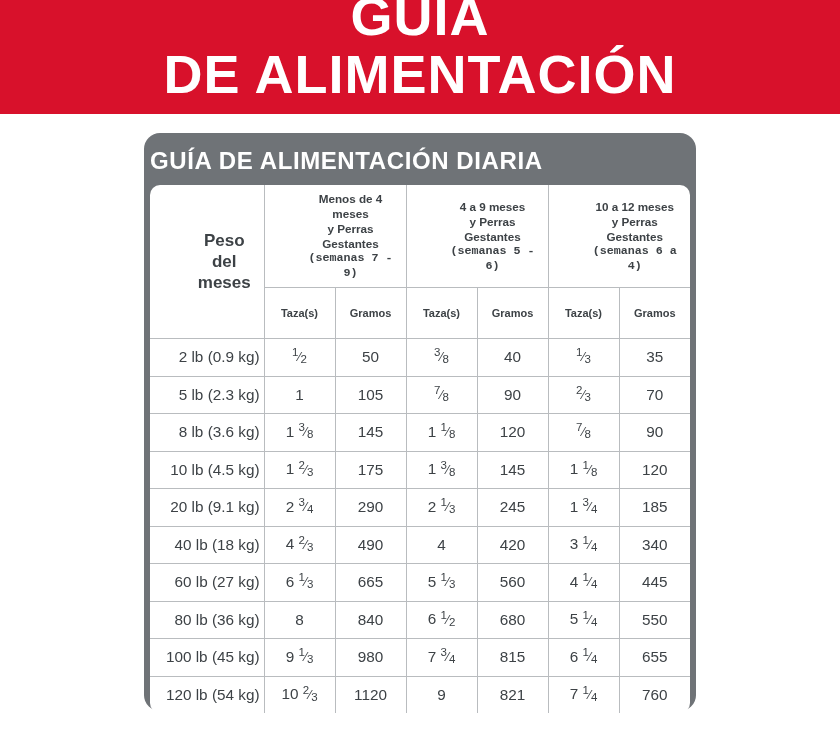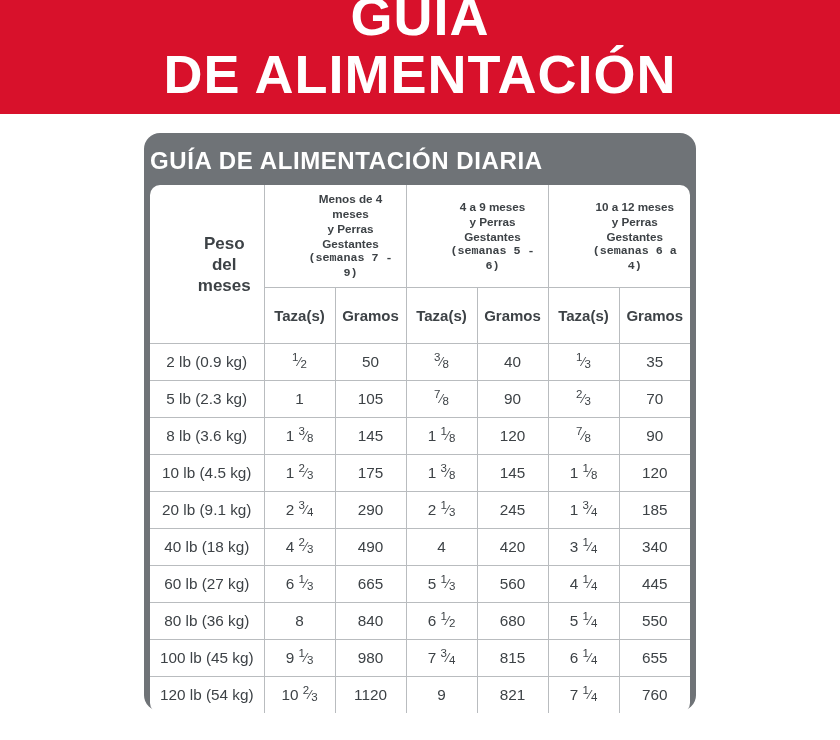--- a/index.html
+++ b/index.html
@@ -103,31 +103,32 @@
     padding: 6px 4px;
     font-weight: bold;
   }
   .hdr-group .l3 { font-weight: bold; font-family: Liberation Mono, monospace; }
   .hdr-weight {
     font-size: 17px;
     line-height: 21px;
     font-weight: bold;
   }
   .hdr-sub {
-    font-size: 15px;
+    font-size: 11px;
     font-weight: bold;
     padding: 19px 2px;
   }
   .cell {
     font-size: 15.3px;
     padding: 8px 2px;
   }
   .cell-weight {
     font-size: 15.3px;
     padding: 8px 4px;
+    text-align: right;
   }
   .frac {
     display: inline-block;
     font-size: 11.5px;
     line-height: 1;
     position: relative;
     top: -1px;
   }
   .frac sup { font-size: 11.5px; vertical-align: 0.42em; }
   .frac sub { font-size: 11.5px; vertical-align: -0.18em; }

